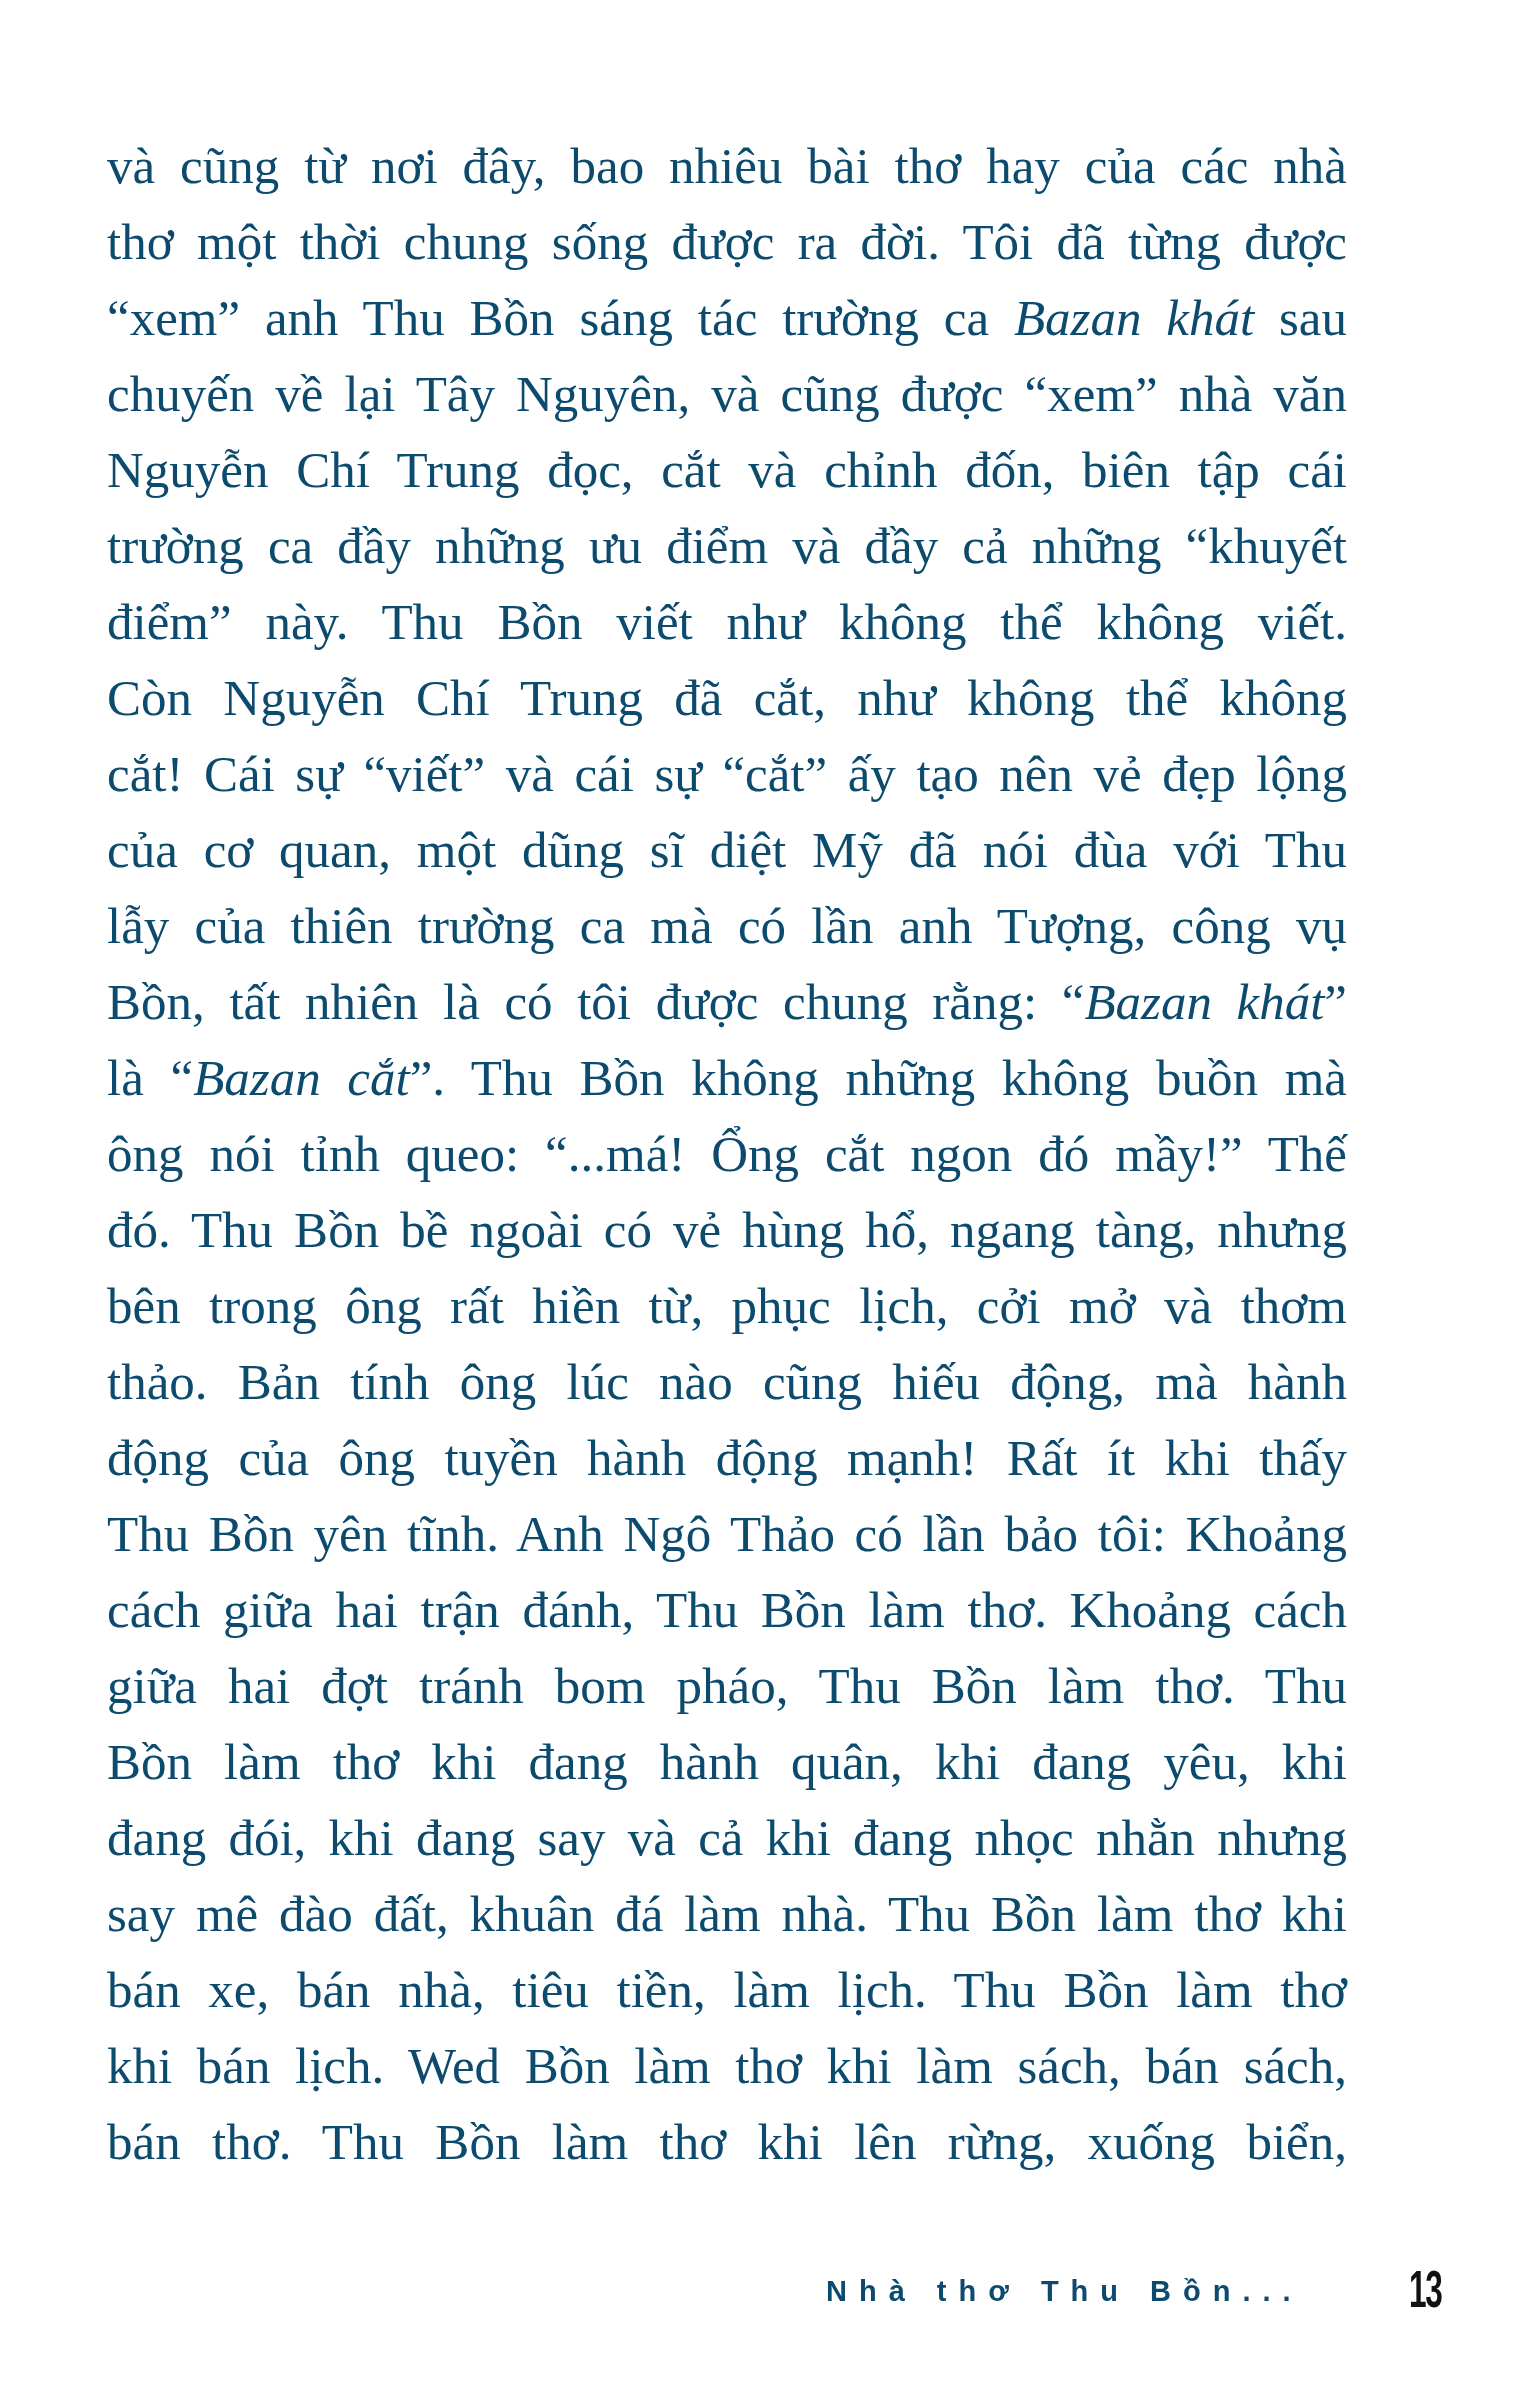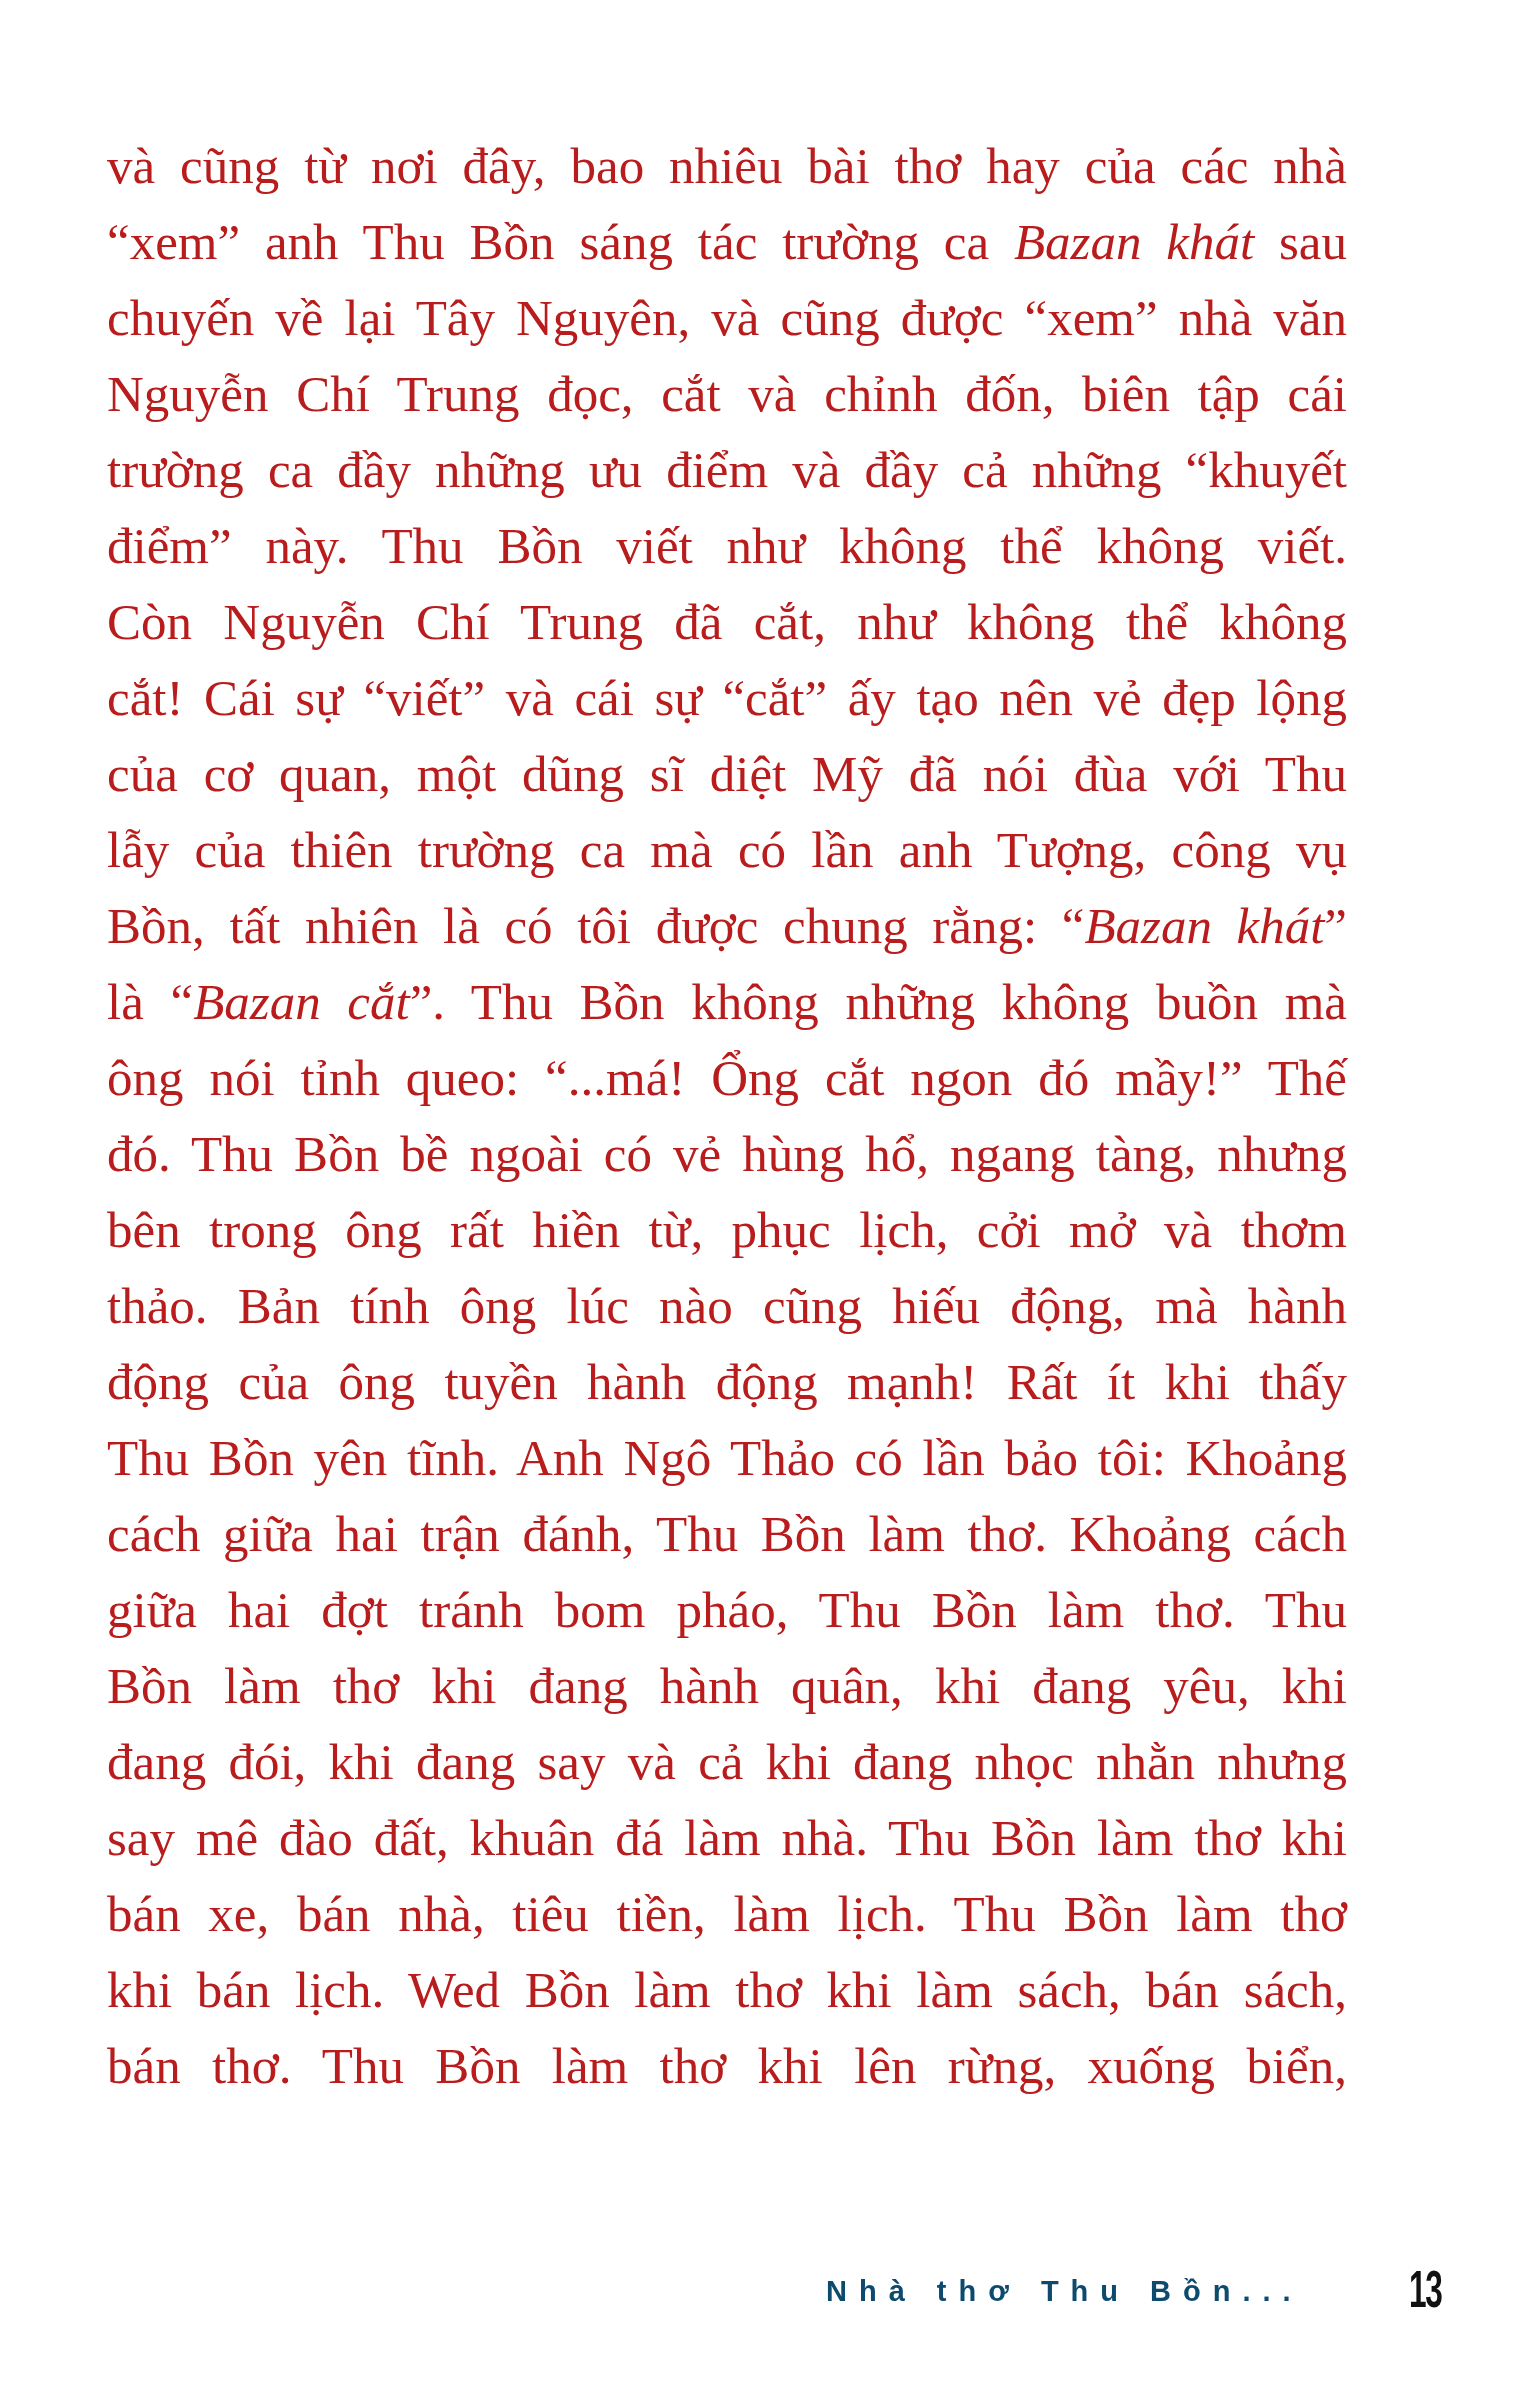--- a/index.html
+++ b/index.html
@@ -22,21 +22,21 @@
     background: #ffffff;
   }
   .body-text {
     position: absolute;
     left: 107px;
     top: 128px;
     width: 1240px;
     font-family: "Liberation Serif", "DejaVu Serif", serif;
     font-size: 51px;
     line-height: 76px;
-    color: #b91c1c;
+    color: #0c4a6e;
   }
   .line {
     display: block;
     height: 76px;
     white-space: nowrap;
     text-align: justify;
     text-align-last: justify;
     overflow: visible;
     word-spacing: 0;
   }
@@ -69,20 +69,21 @@
     letter-spacing: -2px;
   }
 </style>
 </head>
 <body>
 
 <div class="page">
 
   <div class="body-text">
     <div class="line"><span>và cũng từ nơi đây, bao nhiêu bài thơ hay của các nhà</span></div>
+    <div class="line"><span>thơ một thời chung sống được ra đời. Tôi đã từng được</span></div>
     <div class="line"><span>“xem” anh Thu Bồn sáng tác trường ca </span><span class="it">Bazan khát</span><span> sau</span></div>
     <div class="line"><span>chuyến về lại Tây Nguyên, và cũng được “xem” nhà văn</span></div>
     <div class="line"><span>Nguyễn Chí Trung đọc, cắt và chỉnh đốn, biên tập cái</span></div>
     <div class="line"><span>trường ca đầy những ưu điểm và đầy cả những “khuyết</span></div>
     <div class="line"><span>điểm” này. Thu Bồn viết như không thể không viết.</span></div>
     <div class="line"><span>Còn Nguyễn Chí Trung đã cắt, như không thể không</span></div>
     <div class="line"><span>cắt! Cái sự “viết” và cái sự “cắt” ấy tạo nên vẻ đẹp lộng</span></div>
     <div class="line"><span>của cơ quan, một dũng sĩ diệt Mỹ đã nói đùa với Thu</span></div>
     <div class="line"><span>lẫy của thiên trường ca mà có lần anh Tượng, công vụ</span></div>
     <div class="line"><span>Bồn, tất nhiên là có tôi được chung rằng: “</span><span class="it">Bazan khát</span><span>”</span></div>

